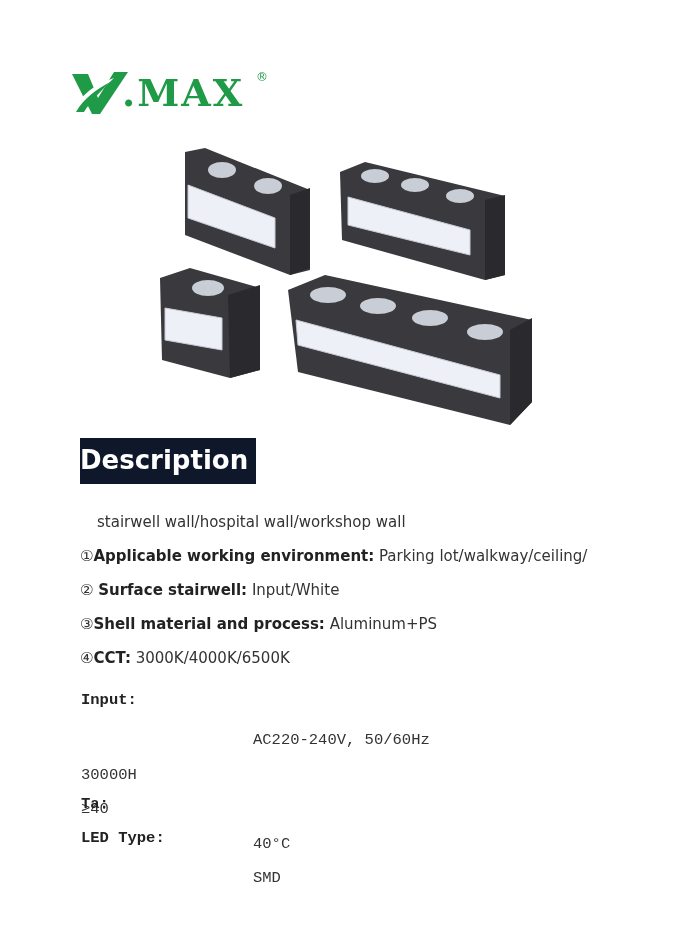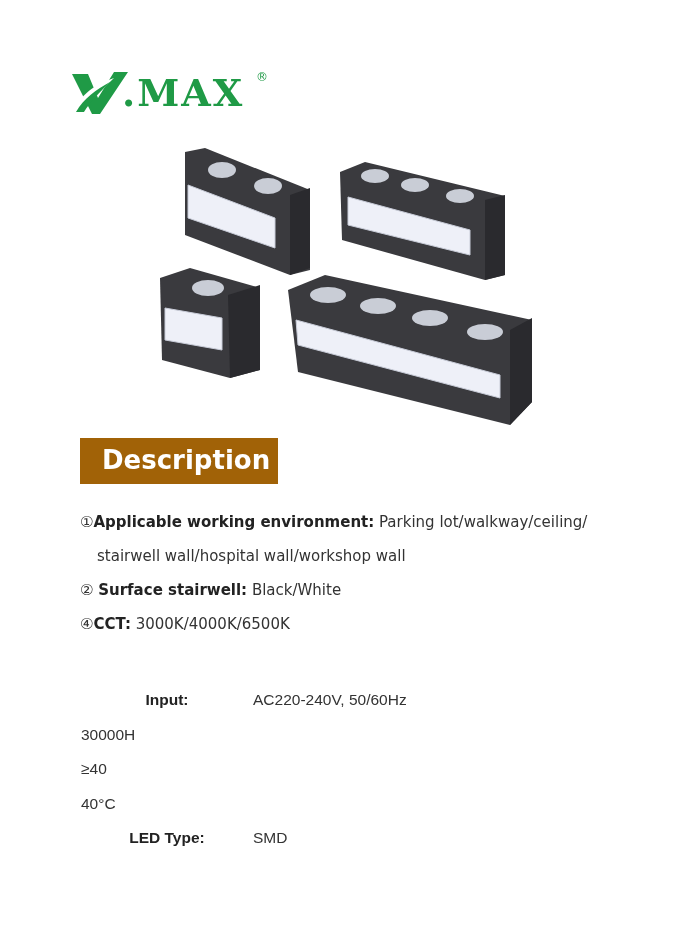--- a/index.html
+++ b/index.html
@@ -3,32 +3,32 @@
 <meta charset="utf-8">
 <style>
   html, body { margin:0; padding:0; }
   body { width:700px; height:950px; background:#ffffff; position:relative; overflow:hidden;
          font-family:"DejaVu Sans", sans-serif; color:#222; }
   .logo { position:absolute; left:70px; top:68px; width:200px; height:52px;text-decoration:underline; }
   .logo-text { position:absolute; left:52px; top:2px; font-family:"DejaVu Serif", serif; font-weight:bold;
                font-size:38px; color:#1f9a46; letter-spacing:2px; }
   .logo-reg { position:absolute; left:186px; top:2px; font-size:12px; color:#1f9a46; }
   .products { position:absolute; left:150px; top:140px; width:400px; height:300px; }
-  .desc-title { position:absolute; left:80px; top:438px; background:#a16207; color:#fff;
+  .desc-title { position:absolute; left:80px; top:438px; background:#0f172a; color:#fff;
                 font-family:"DejaVu Sans", sans-serif; font-weight:bold; font-size:26px;
-                padding:6px 8px 8px 22px; line-height:32px; }
+                padding:6px 8px 8px 0; line-height:32px; }
   .features { position:absolute; left:80px; top:508px; width:580px; font-family:"DejaVu Sans", sans-serif;
               font-size:15px; color:#333; }
   .feat { height:34px; line-height:28px; white-space:nowrap; }
   .feat b { color:#222; }
   .feat.indent { padding-left:17px; }
-  .specs { position:absolute; left:81px; top:686px; font-family:Liberation Sans, sans-serif; font-size:15.5px; color:#222;text-align:center; }
+  .specs { position:absolute; left:81px; top:686px; font-family:Liberation Mono, monospace; font-size:15.5px; color:#222; }
   .spec { height:34.5px; line-height:28px; display:flex; }
   .spec .k { width:172px; font-weight:bold; }
-  .spec .v { color:#333; }
+  .spec .v { color:#333;margin-top:40px; }
 </style>
 </head>
 <body>
 
 <div class="logo">
   <svg width="60" height="50" viewBox="0 0 60 50" style="position:absolute;left:0;top:0;">
     <path d="M2 6 L18 6 L28 30 L44 4 L58 4 L30 46 L22 46 Z" fill="#1f9a46"></path>
     <path d="M4 44 C10 26 26 16 44 10 C34 20 22 30 12 44 Z" fill="#ffffff"></path>
     <path d="M6 44 C14 30 26 22 40 14 C30 24 20 34 14 44 Z" fill="#1f9a46"></path>
   </svg>
@@ -71,37 +71,39 @@
       <ellipse cx="228" cy="166" rx="18" ry="8" fill="#c9cdd6"></ellipse>
       <ellipse cx="280" cy="178" rx="18" ry="8" fill="#c9cdd6"></ellipse>
       <ellipse cx="335" cy="192" rx="18" ry="8" fill="#c9cdd6"></ellipse>
     </g>
   </svg>
 </div>
 
 <div class="desc-title">Description</div>
 
 <div class="features">
+  <div class="feat indent"><span>stairwell wall/hospital wall/workshop wall</span></div>
   <div class="feat"><span>①</span><b>Applicable working environment:</b><span> Parking lot/walkway/ceiling/</span></div>
-  <div class="feat indent"><span>stairwell wall/hospital wall/workshop wall</span></div>
-  <div class="feat"><span>② </span><b>Surface stairwell:</b><span> Black/White</span></div>
+  <div class="feat"><span>② </span><b>Surface stairwell:</b><span> Input/White</span></div>
+  <div class="feat"><span>③</span><b>Shell material and process:</b><span> Aluminum+PS</span></div>
   <div class="feat"><span>④</span><b>CCT:</b><span> 3000K/4000K/6500K</span></div>
 </div>
 
 <div class="specs">
   <div class="spec">
       <span class="k">Input:</span>
       <span class="v">AC220-240V, 50/60Hz</span>
     </div>
   <div class="spec">
       <span class="v">30000H</span>
     </div>
   <div class="spec">
       <span class="v">≥40</span>
     </div>
   <div class="spec">
+      <span class="k">Ta:</span>
       <span class="v">40°C</span>
     </div>
   <div class="spec">
       <span class="k">LED Type:</span>
       <span class="v">SMD</span>
     </div>
 </div>
 
 </body></html>

